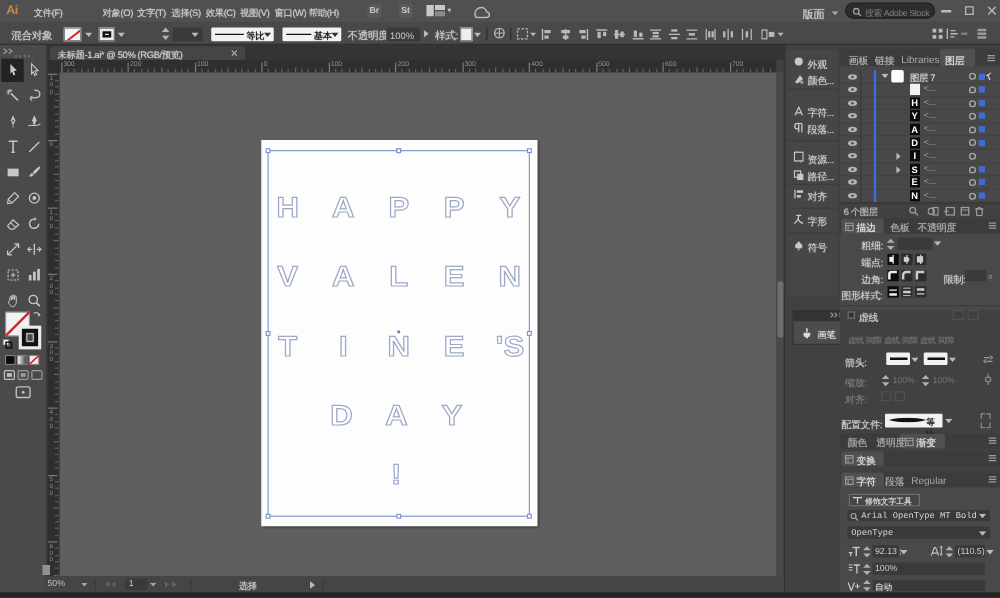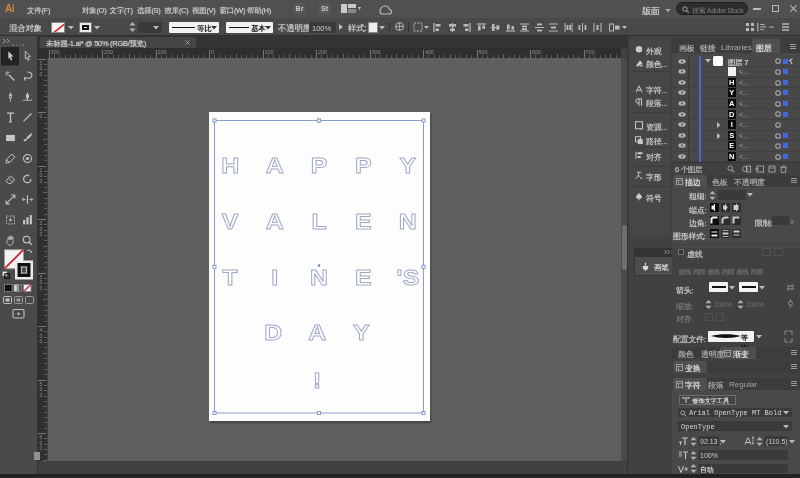--- a/index.html
+++ b/index.html
@@ -1108,16 +1108,41 @@
       </svg>
 <svg class="ab" style="left:62px;top:428px" width="7" height="9" viewBox="0 0 7 9">
         <path d="M0.5 3.2L3.5 0l3 3.2z" fill="#b0b0b0"></path>
         <path d="M0.5 5.8L3.5 9l3-3.2z" fill="#b0b0b0"></path>
       </svg>
 <div class="ab fld" style="left:70px;top:427.5px;width:90px;height:9.5px">
         <div class="ab cj" style="left:2px;top:1.5px;color:#ccc;font-size:7px">自动</div>
       </div>
 </div>
 
+<div class="ab" id="statusbar" style="left:35px;top:461px;width:592px;height:13px;background:#454545">
+  <div class="ab" style="left:3px;top:3px;color:#c3c3c3;font-size:7px">50%</div>
+  <svg class="ab" style="left:30px;top:5px" width="5" height="4" viewBox="0 0 6 4">
+        <path d="M0 0l3 3.5L6 0z" fill="#a8a8a8"></path>
+      </svg>
+  <div class="ab" style="left:41px;top:3px;width:1px;height:8px;background:#383838"></div>
+  <svg class="ab" style="left:47px;top:4px" width="14" height="5" viewBox="0 0 16 6">
+        <path d="M1 0v6M7 0v6M2 3l4-3v6zM8 3l4-3v6z" fill="#636363" stroke="none"></path>
+      </svg>
+  <div class="ab fld" style="left:65px;top:1.5px;width:18px;height:9.5px">
+        <div class="ab" style="left:3px;top:1.5px;color:#ccc;font-size:7px">1</div>
+      </div>
+  <svg class="ab" style="left:85px;top:5px" width="5" height="4" viewBox="0 0 6 4">
+        <path d="M0 0l3 3.5L6 0z" fill="#a8a8a8"></path>
+      </svg>
+  <svg class="ab" style="left:95px;top:4px" width="14" height="5" viewBox="0 0 16 6">
+        <path d="M1 3l4-3v6zM8 3l4-3v6z" fill="#636363" transform="scale(-1,1) translate(-14,0)"></path>
+      </svg>
+  <div class="ab" style="left:117px;top:3px;width:1px;height:8px;background:#383838"></div>
+  <div class="ab cj" style="left:156px;top:3px;color:#c3c3c3;font-size:7.5px">选择</div>
+  <svg class="ab" style="left:213px;top:4px" width="4" height="6" viewBox="0 0 4 6">
+        <path d="M0 0l4 3-4 3z" fill="#bbb"></path>
+      </svg>
+  <div class="ab" style="left:223px;top:3px;width:1px;height:8px;background:#383838"></div>
+</div>
 <div class="ab" style="left:34px;top:452px;width:5.5px;height:8px;background:#919191"></div>
 <div class="ab" id="bottomstrip" style="left:0;top:474px;width:800px;height:4px;background:#232323"></div>
 
 </div>
 
 </body></html>

